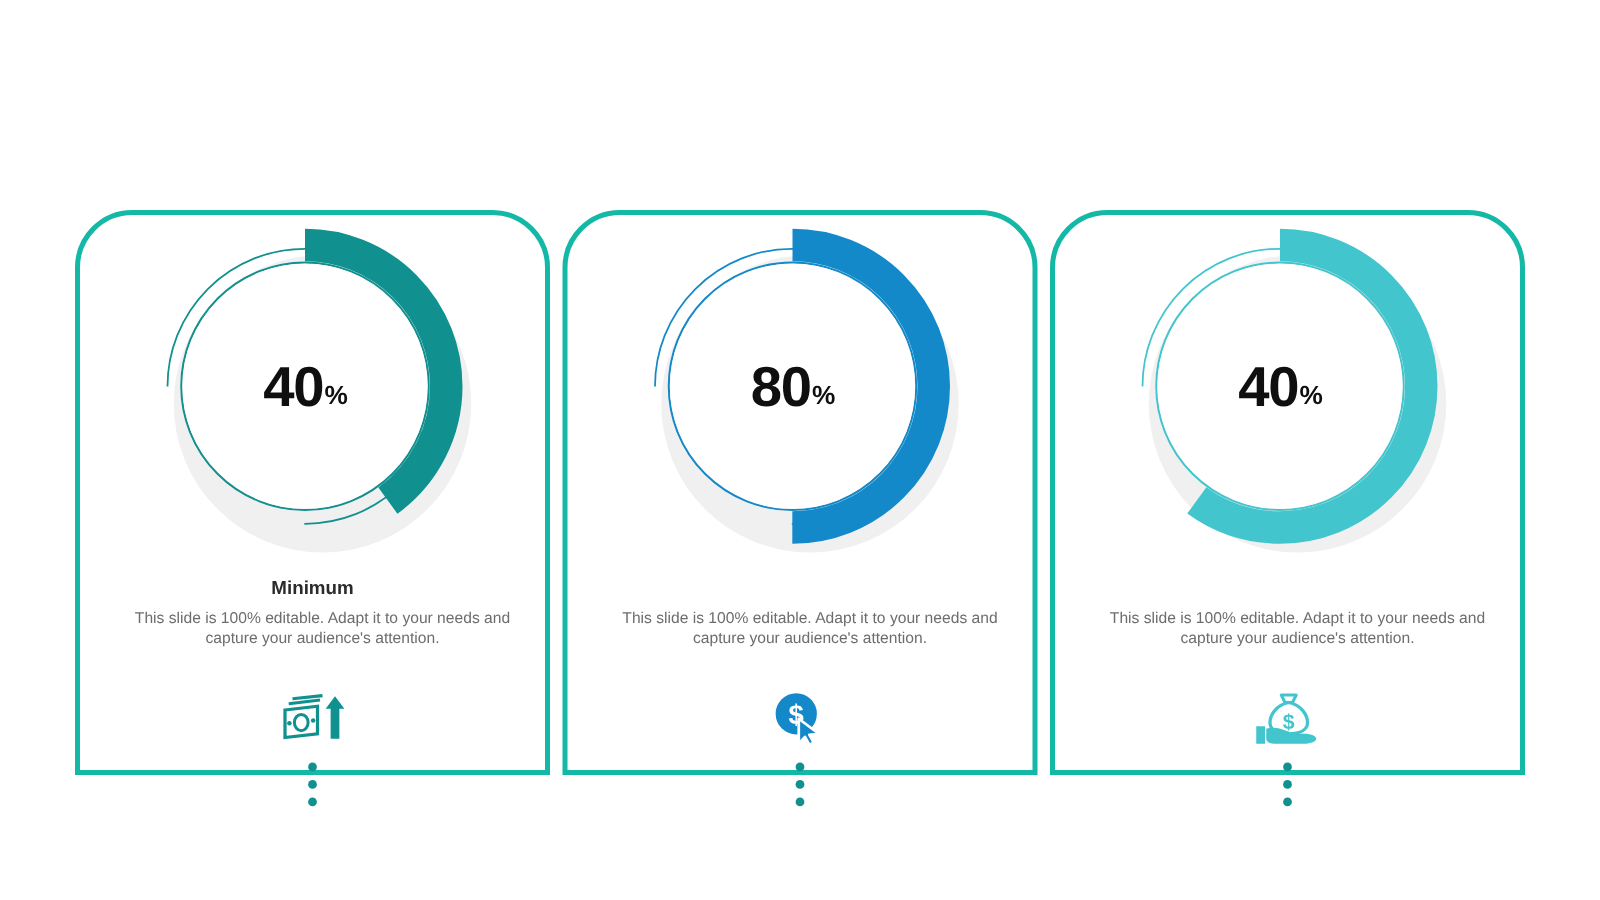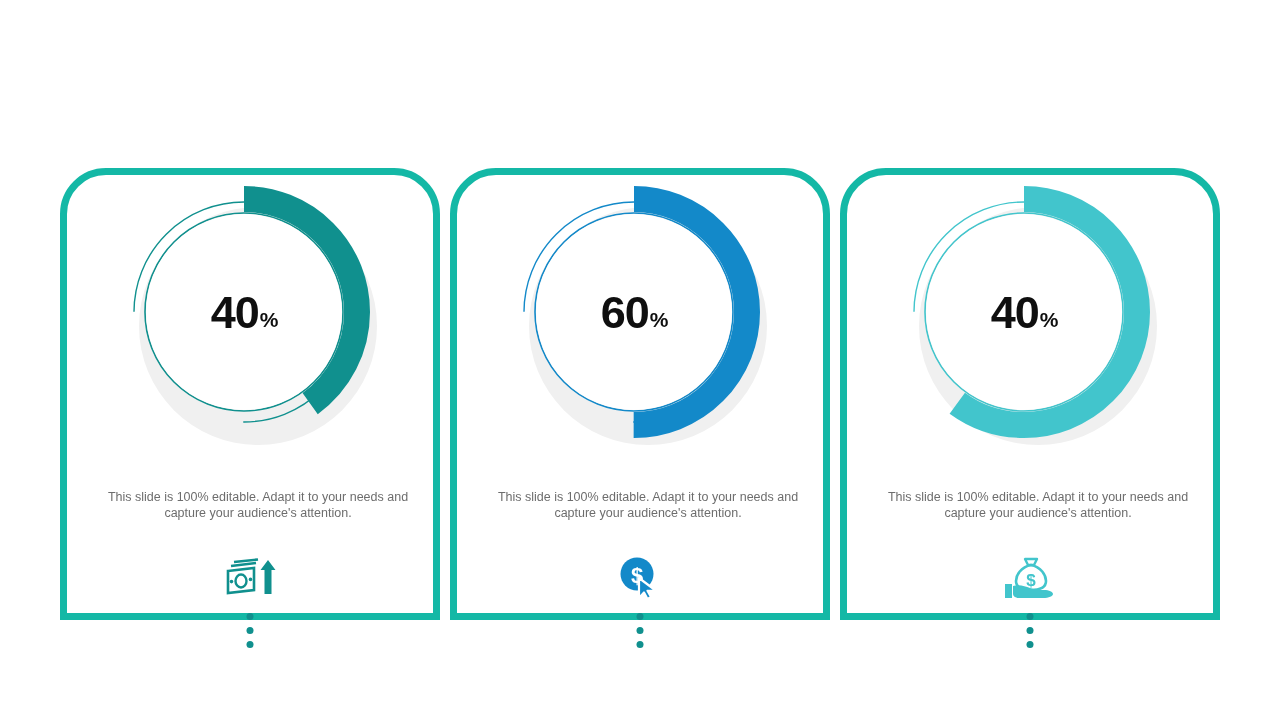--- a/index.html
+++ b/index.html
@@ -25,21 +25,21 @@
     left: 60px; top: 168px;
     width: 1160px; height: 452px;
     display: flex;
     justify-content: space-between;
   }
 
   .card {
     position: relative;
     width: 380px;
     height: 452px;
-    border: 7px solid #14b8a6;
+    border: 4px solid #14b8a6;
     border-top-left-radius: 46px;
     border-top-right-radius: 46px;
     border-bottom-left-radius: 0;
     border-bottom-right-radius: 0;
     background: #ffffff;
   }
 
   
   .gauge-wrap {
     position: absolute;
@@ -143,20 +143,21 @@
           <circle cx="129" cy="127" r="110" fill="none" stroke="#10908e" stroke-width="1.4" stroke-dasharray="520 172" stroke-dashoffset="174" transform="rotate(-90 129 127)"></circle>
           <circle cx="129" cy="127" r="113" fill="none" stroke="#10908e" stroke-width="26" stroke-dasharray="283.9999758845173 425.9999638267759" stroke-dashoffset="0" transform="rotate(-90 129 127)"></circle>
           <circle cx="129" cy="127" r="99" fill="none" stroke="#10908e" stroke-width="1.6"></circle>
         </svg>
         <div class="gauge-inner">
           <span class="gauge-value">40</span>
           <span class="gauge-pct">%</span>
         </div>
       </div>
 
+      <div class="card-heading">Minimum</div>
       <div class="card-body">This slide is 100% editable. Adapt it to your needs and capture your audience's attention.</div>
 
       <div class="card-icon">
         <svg width="52" height="42" viewBox="0 0 52 42">
           <g fill="none" stroke="#10908e" stroke-width="2.6">
             <path d="M4 14 L30 11 L30 33 L4 36 Z"></path>
             <path d="M7 9 L32 6"></path>
             <path d="M10 5 L34 2.5"></path>
           </g>
           <ellipse cx="17" cy="24" rx="5.5" ry="6.5" fill="none" stroke="#10908e" stroke-width="2.4"></ellipse>
@@ -175,21 +176,21 @@
 
     <div class="card">
       <div class="gauge-wrap">
         <div class="gauge-shadow" style="background: rgb(240, 240, 240);"></div>
         <svg class="gauge-svg" width="270" height="262" viewBox="0 0 270 262">
           <circle cx="129" cy="127" r="110" fill="none" stroke="#1389c9" stroke-width="1.4" stroke-dasharray="520 172" stroke-dashoffset="174" transform="rotate(-90 129 127)"></circle>
           <circle cx="129" cy="127" r="113" fill="none" stroke="#1389c9" stroke-width="26" stroke-dasharray="354.9999698556466 354.9999698556466" stroke-dashoffset="0" transform="rotate(-90 129 127)"></circle>
           <circle cx="129" cy="127" r="99" fill="none" stroke="#1389c9" stroke-width="1.6"></circle>
         </svg>
         <div class="gauge-inner">
-          <span class="gauge-value">60</span>
+          <span class="gauge-value">80</span>
           <span class="gauge-pct">%</span>
         </div>
       </div>
 
       <div class="card-body">This slide is 100% editable. Adapt it to your needs and capture your audience's attention.</div>
 
       <div class="card-icon">
         <svg width="44" height="44" viewBox="0 0 44 44">
           <circle cx="19" cy="18" r="16.5" fill="#1389c9"></circle>
           <text x="19" y="26.5" font-family="Liberation Sans, sans-serif" font-size="22" font-weight="bold" fill="#ffffff" text-anchor="middle">$</text>

